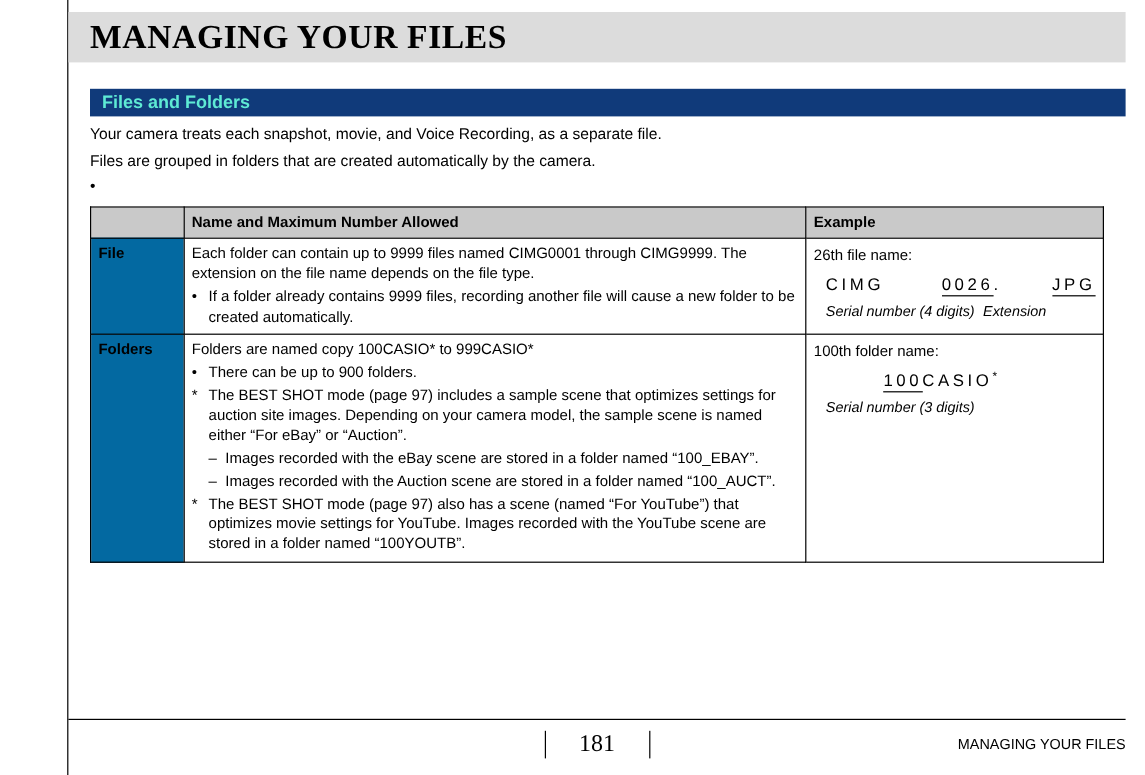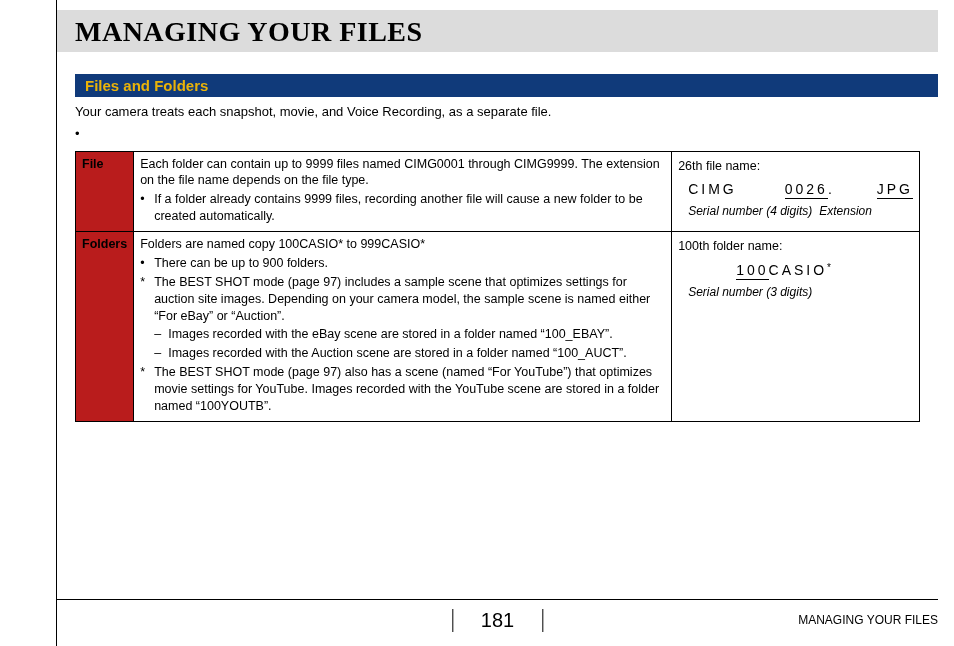--- a/index.html
+++ b/index.html
@@ -34,21 +34,21 @@
     font-weight: bold;
     letter-spacing: 0.5px;
     font-family: "Times New Roman", serif;
   }
   .content {
     padding: 14px 0 0 18px;
   }
   .section-head {
     background: #003a8c;
     background: #103a7a;
-    color: #eab308;
+    color: #5eead4;
     font-weight: bold;
     font-size: 15px;
     padding: 3px 10px;
     margin: 8px 0 6px 0;
   }
   .para {
     margin: 4px 0;
     line-height: 1.35;
   }
   .bullet-row {
@@ -69,21 +69,21 @@
     text-align: left;
     vertical-align: top;
     padding: 4px 6px;
     font-size: 12.5px;
     line-height: 1.35;
   }
   table.spec th {
     font-weight: bold;
   }
   .th-gray { background: #c9c9c9; }
-  .td-gray { background: #b91c1c; font-weight: bold; }
+  .td-gray { background: #0369a1; font-weight: bold; }
   .inner-bullet {
     display: flex;
     margin: 2px 0;
   }
   .inner-bullet .dot { width: 14px; flex: 0 0 14px; }
   .inner-asterisk { display: flex; margin: 2px 0; }
   .inner-asterisk .ast { width: 14px; flex: 0 0 14px; }
   .inner-dash { display: flex; margin: 2px 0 2px 14px; }
   .inner-dash .dash { width: 14px; flex: 0 0 14px; }
   .example-box { padding: 2px 0; }
@@ -119,21 +119,21 @@
   .footer-inner {
     display: flex;
     align-items: center;
     position: relative;
     height: 28px;
   }
   .page-num {
     position: absolute;
     left: 50%;
     transform: translateX(-50%);
-    font-family: Liberation Sans, sans-serif;
+    font-family: Liberation Serif, serif;
     font-size: 20px;
     border-left: 1px solid #000;
     border-right: 1px solid #000;
     padding: 0 28px;
   }
   .footer-label {
     position: absolute;
     right: 0;
     font-size: 12px;
   }
@@ -149,27 +149,33 @@
 
   <div class="title-bar">
     <h1>MANAGING YOUR FILES</h1>
   </div>
 
   <div class="content">
 
     <div class="section-head">Files and Folders</div>
 
     <div class="para">Your camera treats each snapshot, movie, and Voice Recording, as a separate file.</div>
+    <div class="para">Files are grouped in folders that are created automatically by the camera.</div>
 
     <div class="bullet-row">
       <div class="bullet-dot">•</div>
     </div>
 
     <table class="spec">
       <tbody>
+          <tr>
+        <th class="th-gray" style="width:66px"></th>
+        <th class="th-gray" style="width:530px">Name and Maximum Number Allowed</th>
+        <th class="th-gray">Example</th>
+      </tr>
 
       <tr>
         <td class="td-gray">File</td>
         <td>
           <div>Each folder can contain up to 9999 files named CIMG0001 through CIMG9999. The extension on the file name depends on the file type.</div>
           <div class="inner-bullet">
             <div class="dot">•</div>
             <div>If a folder already contains 9999 files, recording another file will cause a new folder to be created automatically.</div>
           </div>
         </td>

